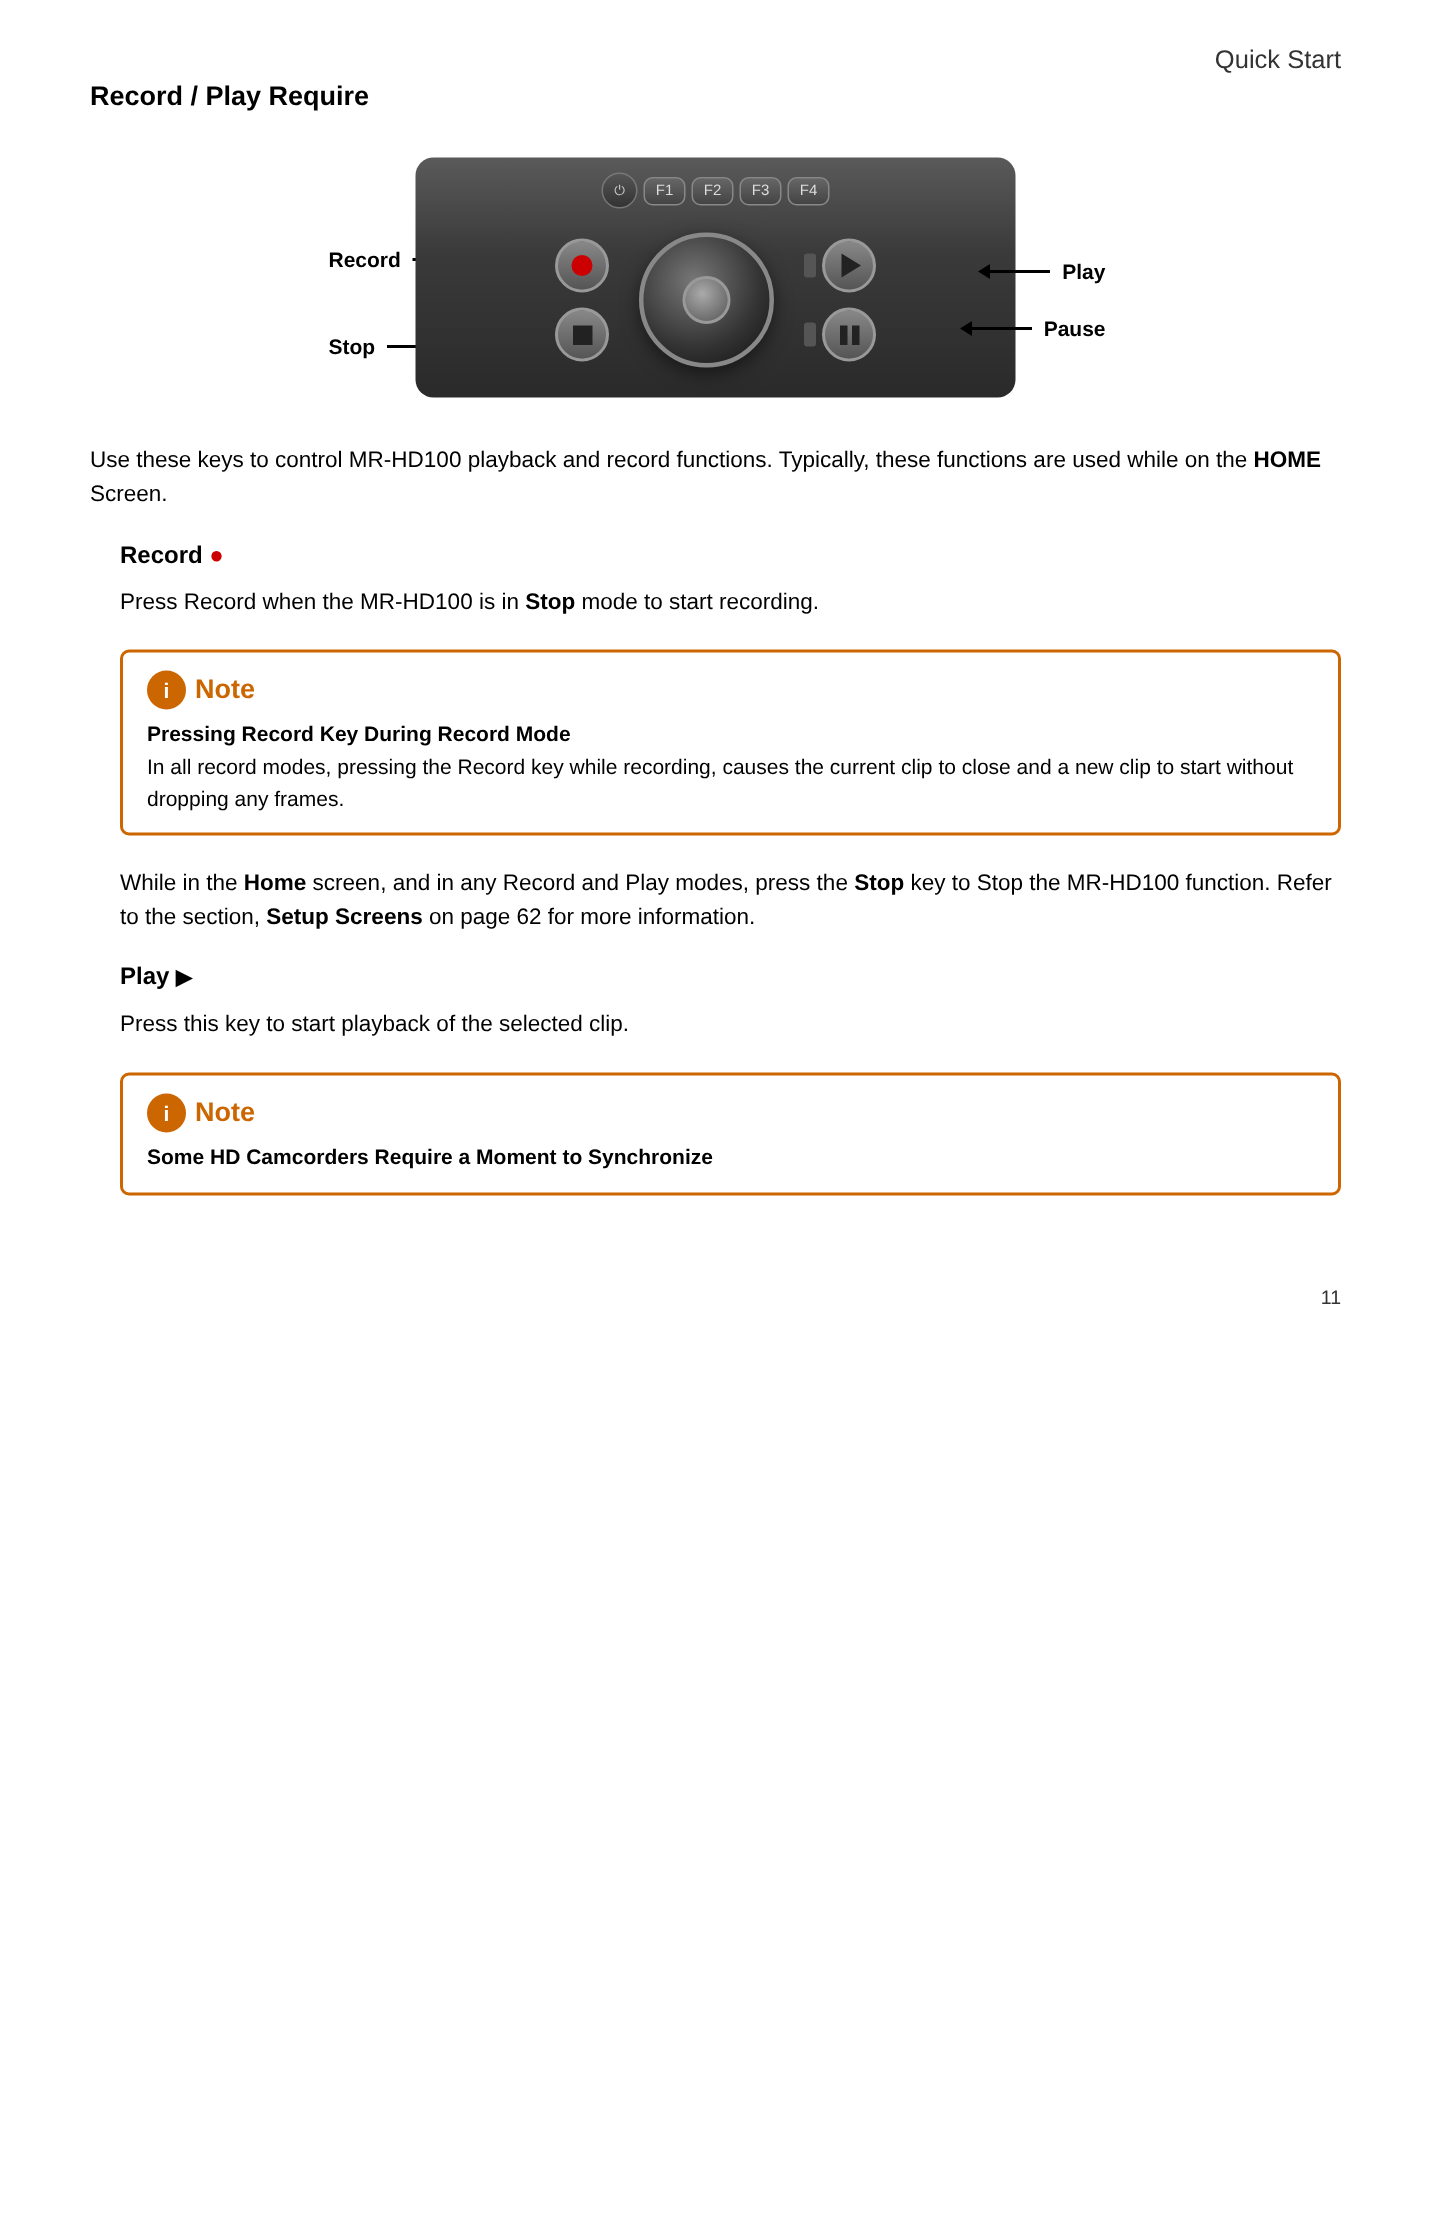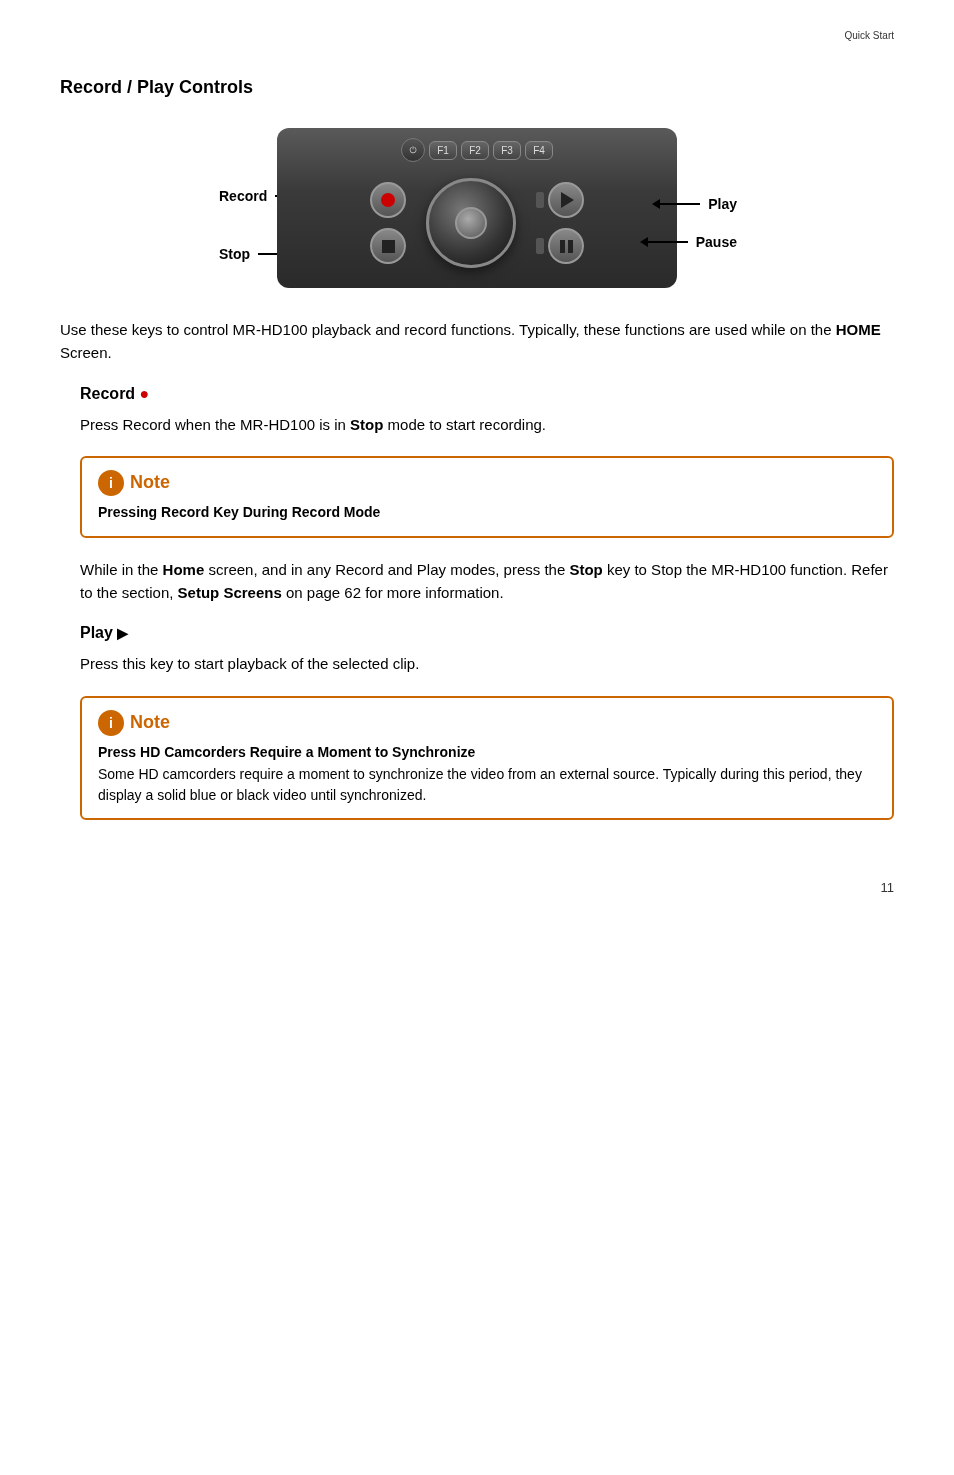--- a/index.html
+++ b/index.html
@@ -8,23 +8,23 @@
       font-size: 15px;
       background: #fff;
       color: #000;
       width: 954px;
       min-height: 1475px;
       padding: 30px 60px 40px 60px;
     }
 
     .header-right {
       text-align: right;
-      font-size: 10px;
+      font-size: 17px;
       color: #333;
-      margin-bottom: 36px;
+      margin-bottom: 4px;
     }
 
     .section-title {
       font-size: 18px;
       font-weight: bold;
       margin-bottom: 30px;
     }
 
     .device-diagram {
       display: flex;
@@ -343,21 +343,21 @@
       height: 16px;
       background: #555;
       border-radius: 2px;
     }
   </style>
 </head>
 <body>
 
 <div class="header-right">Quick Start</div>
 
-<div class="section-title">Record / Play Controls</div>
+<div class="section-title">Record / Play Require</div>
 
 <div class="device-diagram">
   <div class="diagram-wrapper">
 
     <div class="label-left" style="top:60px; left:2px;">
       <div class="label-item">
         <span>Record</span>
         <div class="arrow-right">
           <div class="arrow-line"></div>
           <div class="arrow-head-right"></div>
@@ -446,20 +446,21 @@
   <p class="body-text">
     Press Record when the MR-HD100 is in <strong>Stop</strong> mode to start recording.
   </p>
 
   <div class="note-box">
     <div class="note-header">
       <div class="note-icon">i</div>
       <span class="note-title-text">Note</span>
     </div>
     <div class="note-inner-title">Pressing Record Key During Record Mode</div>
+    <div class="note-body">In all record modes, pressing the Record key while recording, causes the current clip to close and a new clip to start without dropping any frames.</div>
   </div>
 </div>
 
 <div class="content-indent">
   <p class="body-text">
     While in the <strong>Home</strong> screen, and in any Record and Play modes, press the <strong>Stop</strong> key to Stop the MR-HD100 function. Refer to the section, <strong>Setup Screens</strong> on page 62 for more information.
   </p>
 </div>
 
 <div class="content-indent">
@@ -468,20 +469,19 @@
   </div>
   <p class="body-text">
     Press this key to start playback of the selected clip.
   </p>
 
   <div class="note-box">
     <div class="note-header">
       <div class="note-icon">i</div>
       <span class="note-title-text">Note</span>
     </div>
-    <div class="note-inner-title">Press HD Camcorders Require a Moment to Synchronize</div>
-    <div class="note-body">Some HD camcorders require a moment to synchronize the video from an external source. Typically during this period, they display a solid blue or black video until synchronized.</div>
+    <div class="note-inner-title">Some HD Camcorders Require a Moment to Synchronize</div>
   </div>
 </div>
 
 <div class="footer">
   <div>11</div>
 </div>
 
 </body></html>

